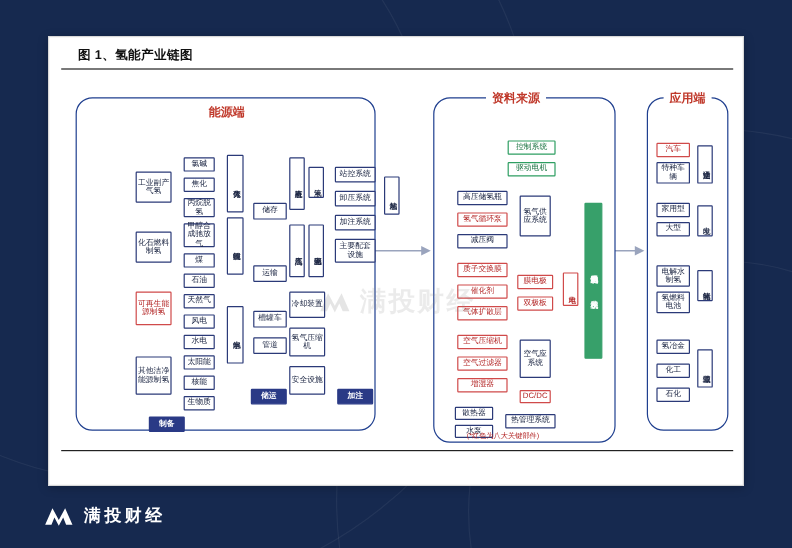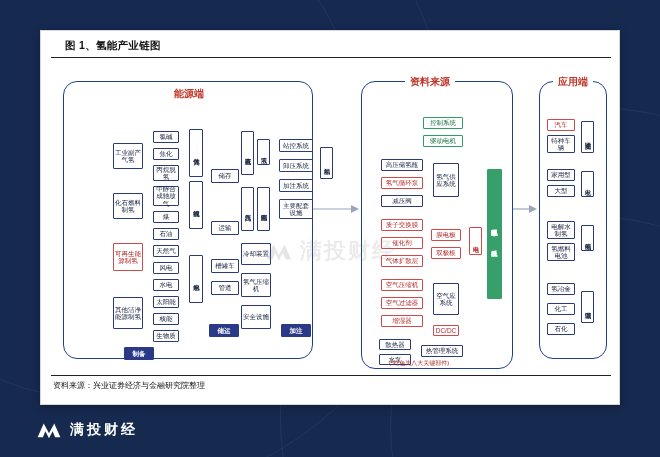--- a/index.html
+++ b/index.html
@@ -251,21 +251,20 @@
   </div>
 
   <div class="watermark">
     <svg class="wm-logo" viewBox="0 0 64 64">
       <path d="M6 50 L20 18 L32 40 L44 18 L58 50 L46 50 L40 36 L32 52 L24 36 L18 50 Z" fill="#666"></path>
     </svg>
     <span class="wm-text">满投财经</span>
   </div>
 
   <div class="source-rule"></div>
-  <div class="source-text">资料来源：兴业证券经济与金融研究院整理</div>
 </div>
 
 <div class="brand">
   <svg class="brand-logo" viewBox="0 0 64 64">
     <path d="M4 50 L19 16 L32 40 L45 16 L60 50 L47 50 L41 35 L32 52 L23 35 L17 50 Z" fill="#ffffff"></path>
   </svg>
   <span class="brand-text">满投财经</span>
 </div>
 
 </body></html>

